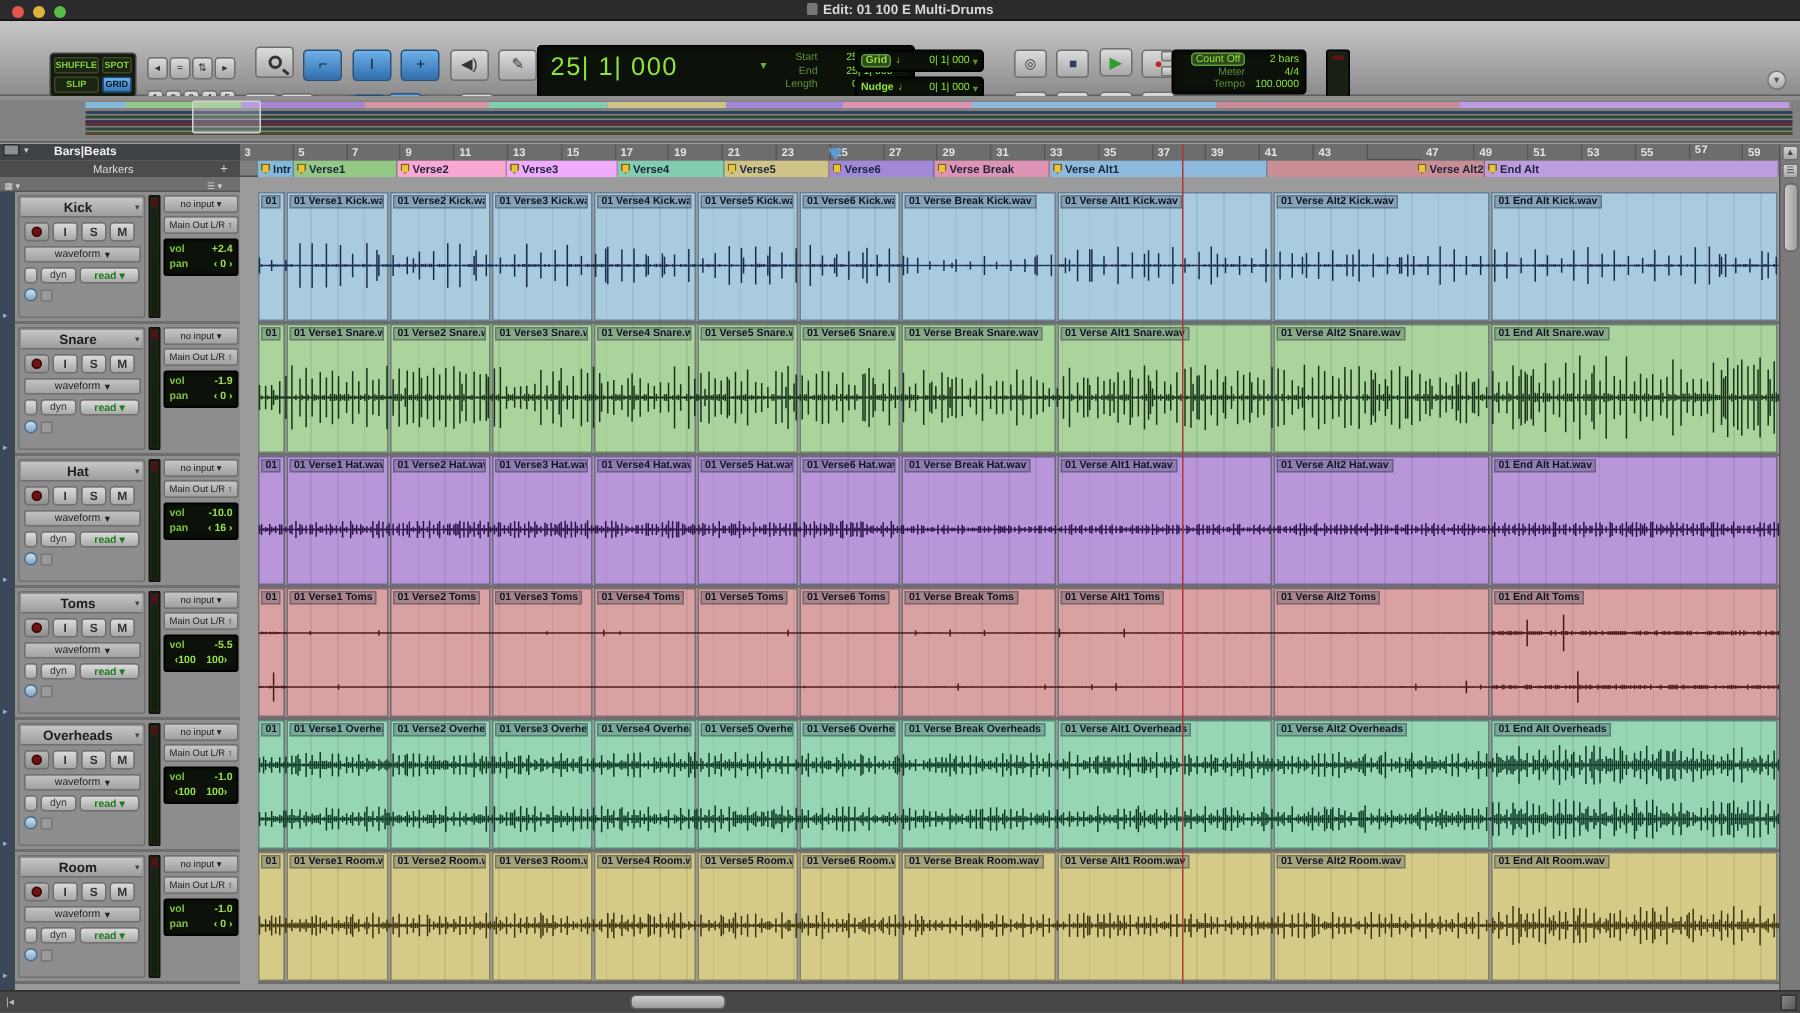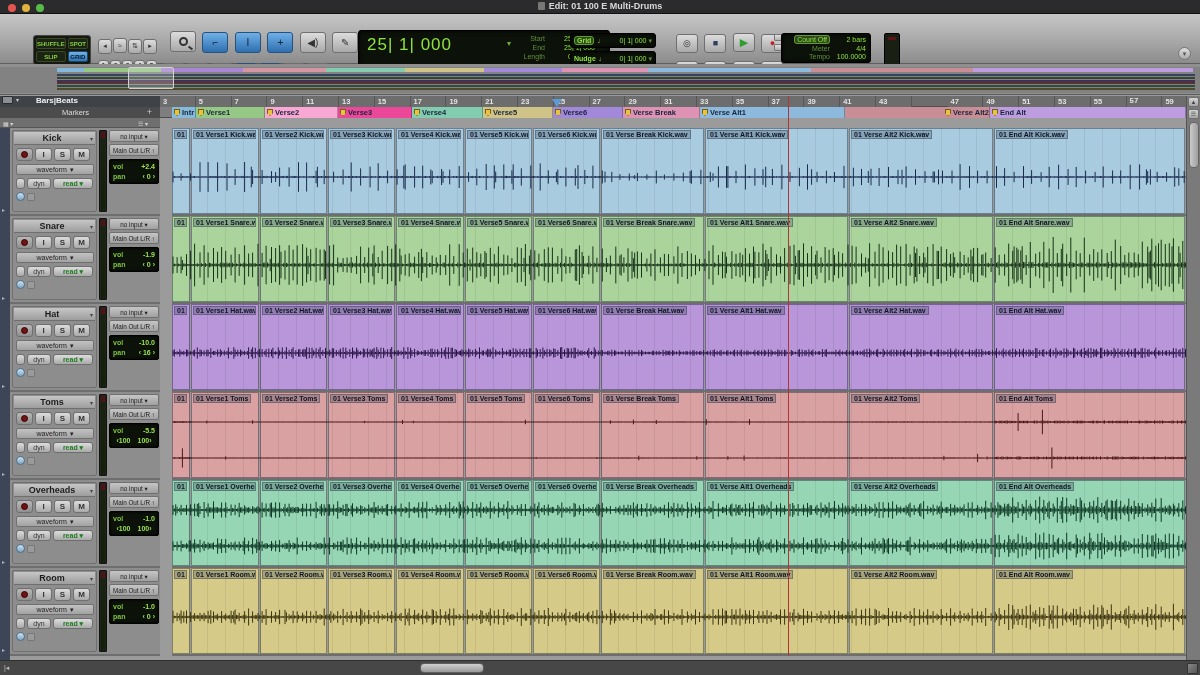--- a/index.html
+++ b/index.html
@@ -363,21 +363,21 @@
           <span class="mlab">Intr</span>
         </div>
         <div class="mkr" style="left: 36px; width: 69px; background: rgb(150, 200, 133); text-align: center;">
           <span class="flag"></span>
           <span class="mlab">Verse1</span>
         </div>
         <div class="mkr" style="left: 105px; width: 73px; background: #f9a8d4;">
           <span class="flag"></span>
           <span class="mlab">Verse2</span>
         </div>
-        <div class="mkr" style="left: 178px; width: 74px; background: #ec4899;">
+        <div class="mkr" style="left: 178px; width: 74px; background: #f0abfc;">
           <span class="flag"></span>
           <span class="mlab">Verse3</span>
         </div>
         <div class="mkr" style="left: 252px; width: 71px; background: rgb(130, 204, 176);">
           <span class="flag"></span>
           <span class="mlab">Verse4</span>
         </div>
         <div class="mkr" style="left: 323px; width: 70px; background: rgb(207, 195, 136);">
           <span class="flag"></span>
           <span class="mlab">Verse5</span>

